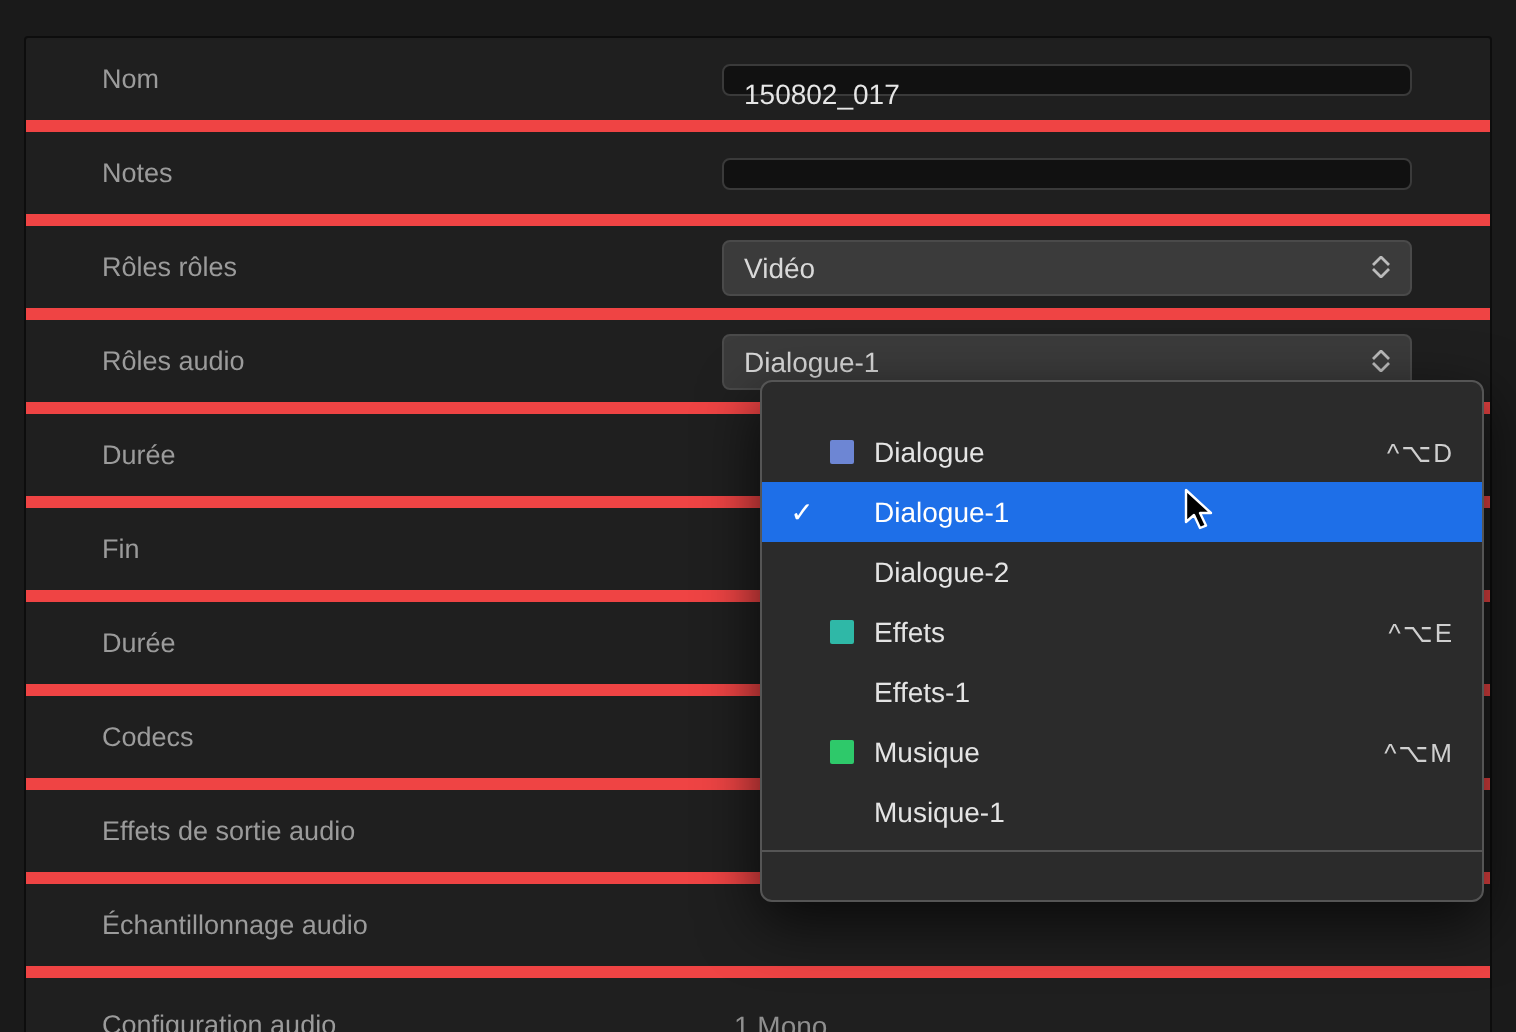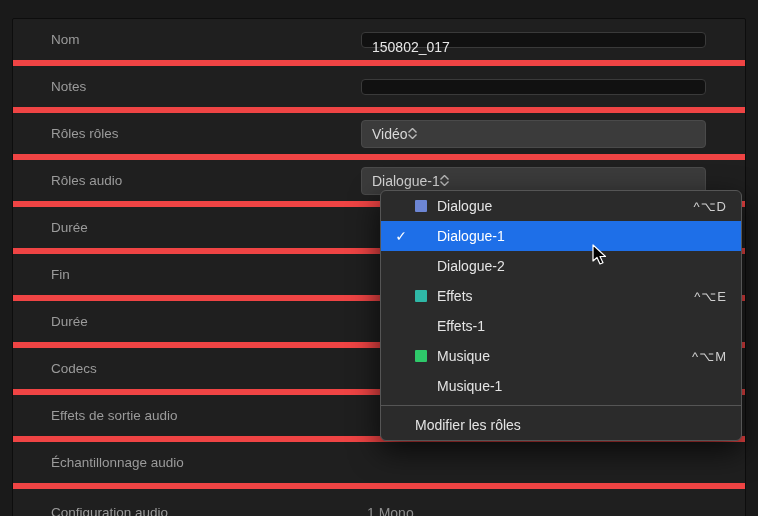--- a/index.html
+++ b/index.html
@@ -55,42 +55,42 @@
       background: #3b3b3b;
       border: 1px solid #4a4a4a;
       border-radius: 4px;
       height: 28px;
       width: 345px;
       color: #d8d8d8;
       font-size: 14px;
       padding: 0 10px;
       display: flex;
       align-items: center;
-      justify-content: flex-start;
+      justify-content: space-between;
       position: relative;
     }
     .chev {
       display: inline-flex;
       flex-direction: column;
       gap: 1px;
       align-items: center;
     }
     .chev svg { display:block; }
     .readonly { color: #8f8f8f; font-size: 14px; padding-left: 6px; }
 
     .menu {
       position: absolute;
       left: 380px;
       top: 190px;
       width: 362px;
       background: #2b2b2b;
       border: 1px solid #555;
       border-radius: 6px;
       box-shadow: 0 10px 30px rgba(0,0,0,0.7);
-      padding: 0 0;
+      padding: 20px 0;
       z-index: 50;
     }
     .menu-item {
       display: flex;
       align-items: center;
       height: 30px;
       padding: 0 14px 0 10px;
       color: #e4e4e4;
       font-size: 14px;
       position: relative;
@@ -260,23 +260,19 @@
       <span class="swatch" style="background: rgb(46, 201, 106);"></span>
       <span class="menu-label">Musique</span>
       <span class="shortcut">^⌥M</span>
     </div>
     <div class="menu-item sub">
       <span class="check-slot"></span>
       <span class="swatch none"></span>
       <span class="menu-label">Musique-1</span>
     </div>
     <div class="menu-sep"></div>
-    <div class="menu-item">
-      <span class="check-slot"></span>
-      <span class="menu-label" style="margin-left: 4px;">Modifier les rôles</span>
-    </div>
   </div>
 
 <div class="cursor">
   <svg width="18" height="24" viewBox="0 0 18 24">
     <path d="M1 1 L1 17 L5 13.5 L8 20 L11 18.8 L8 12.5 L13.5 12.5 Z" fill="#000" stroke="#fff" stroke-width="1.2" stroke-linejoin="round"></path>
   </svg>
 </div>
 
 </body></html>

